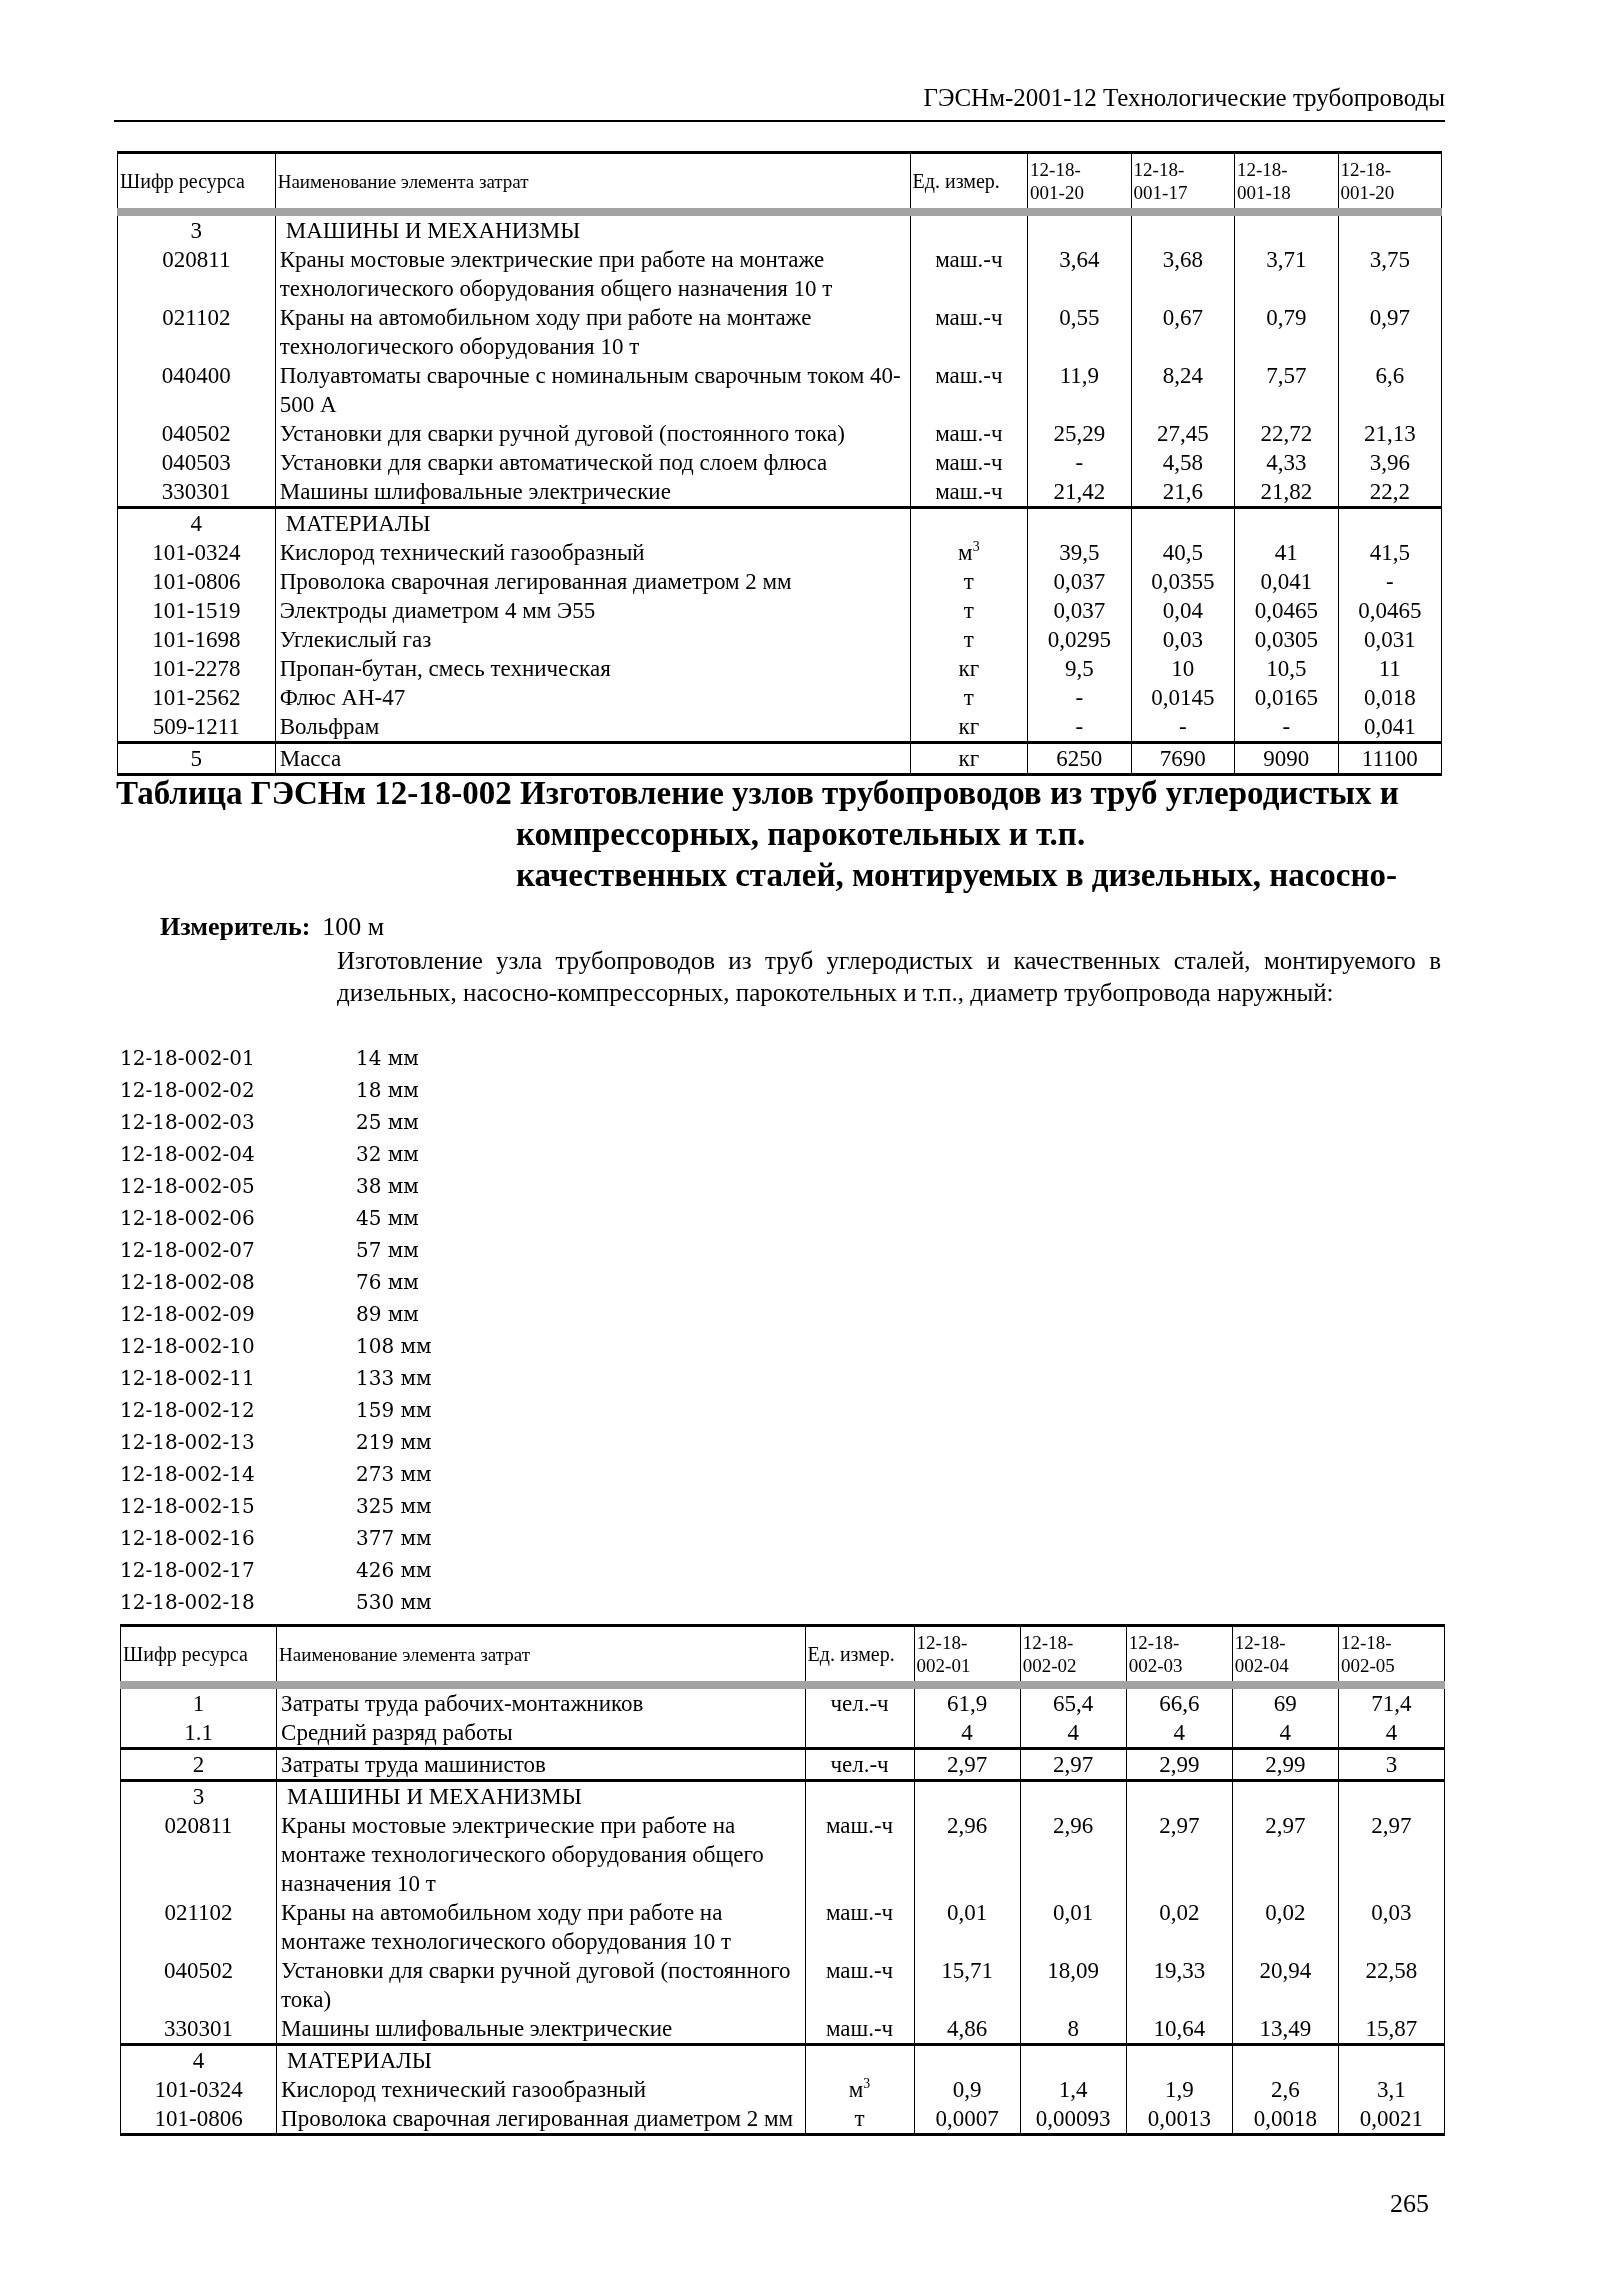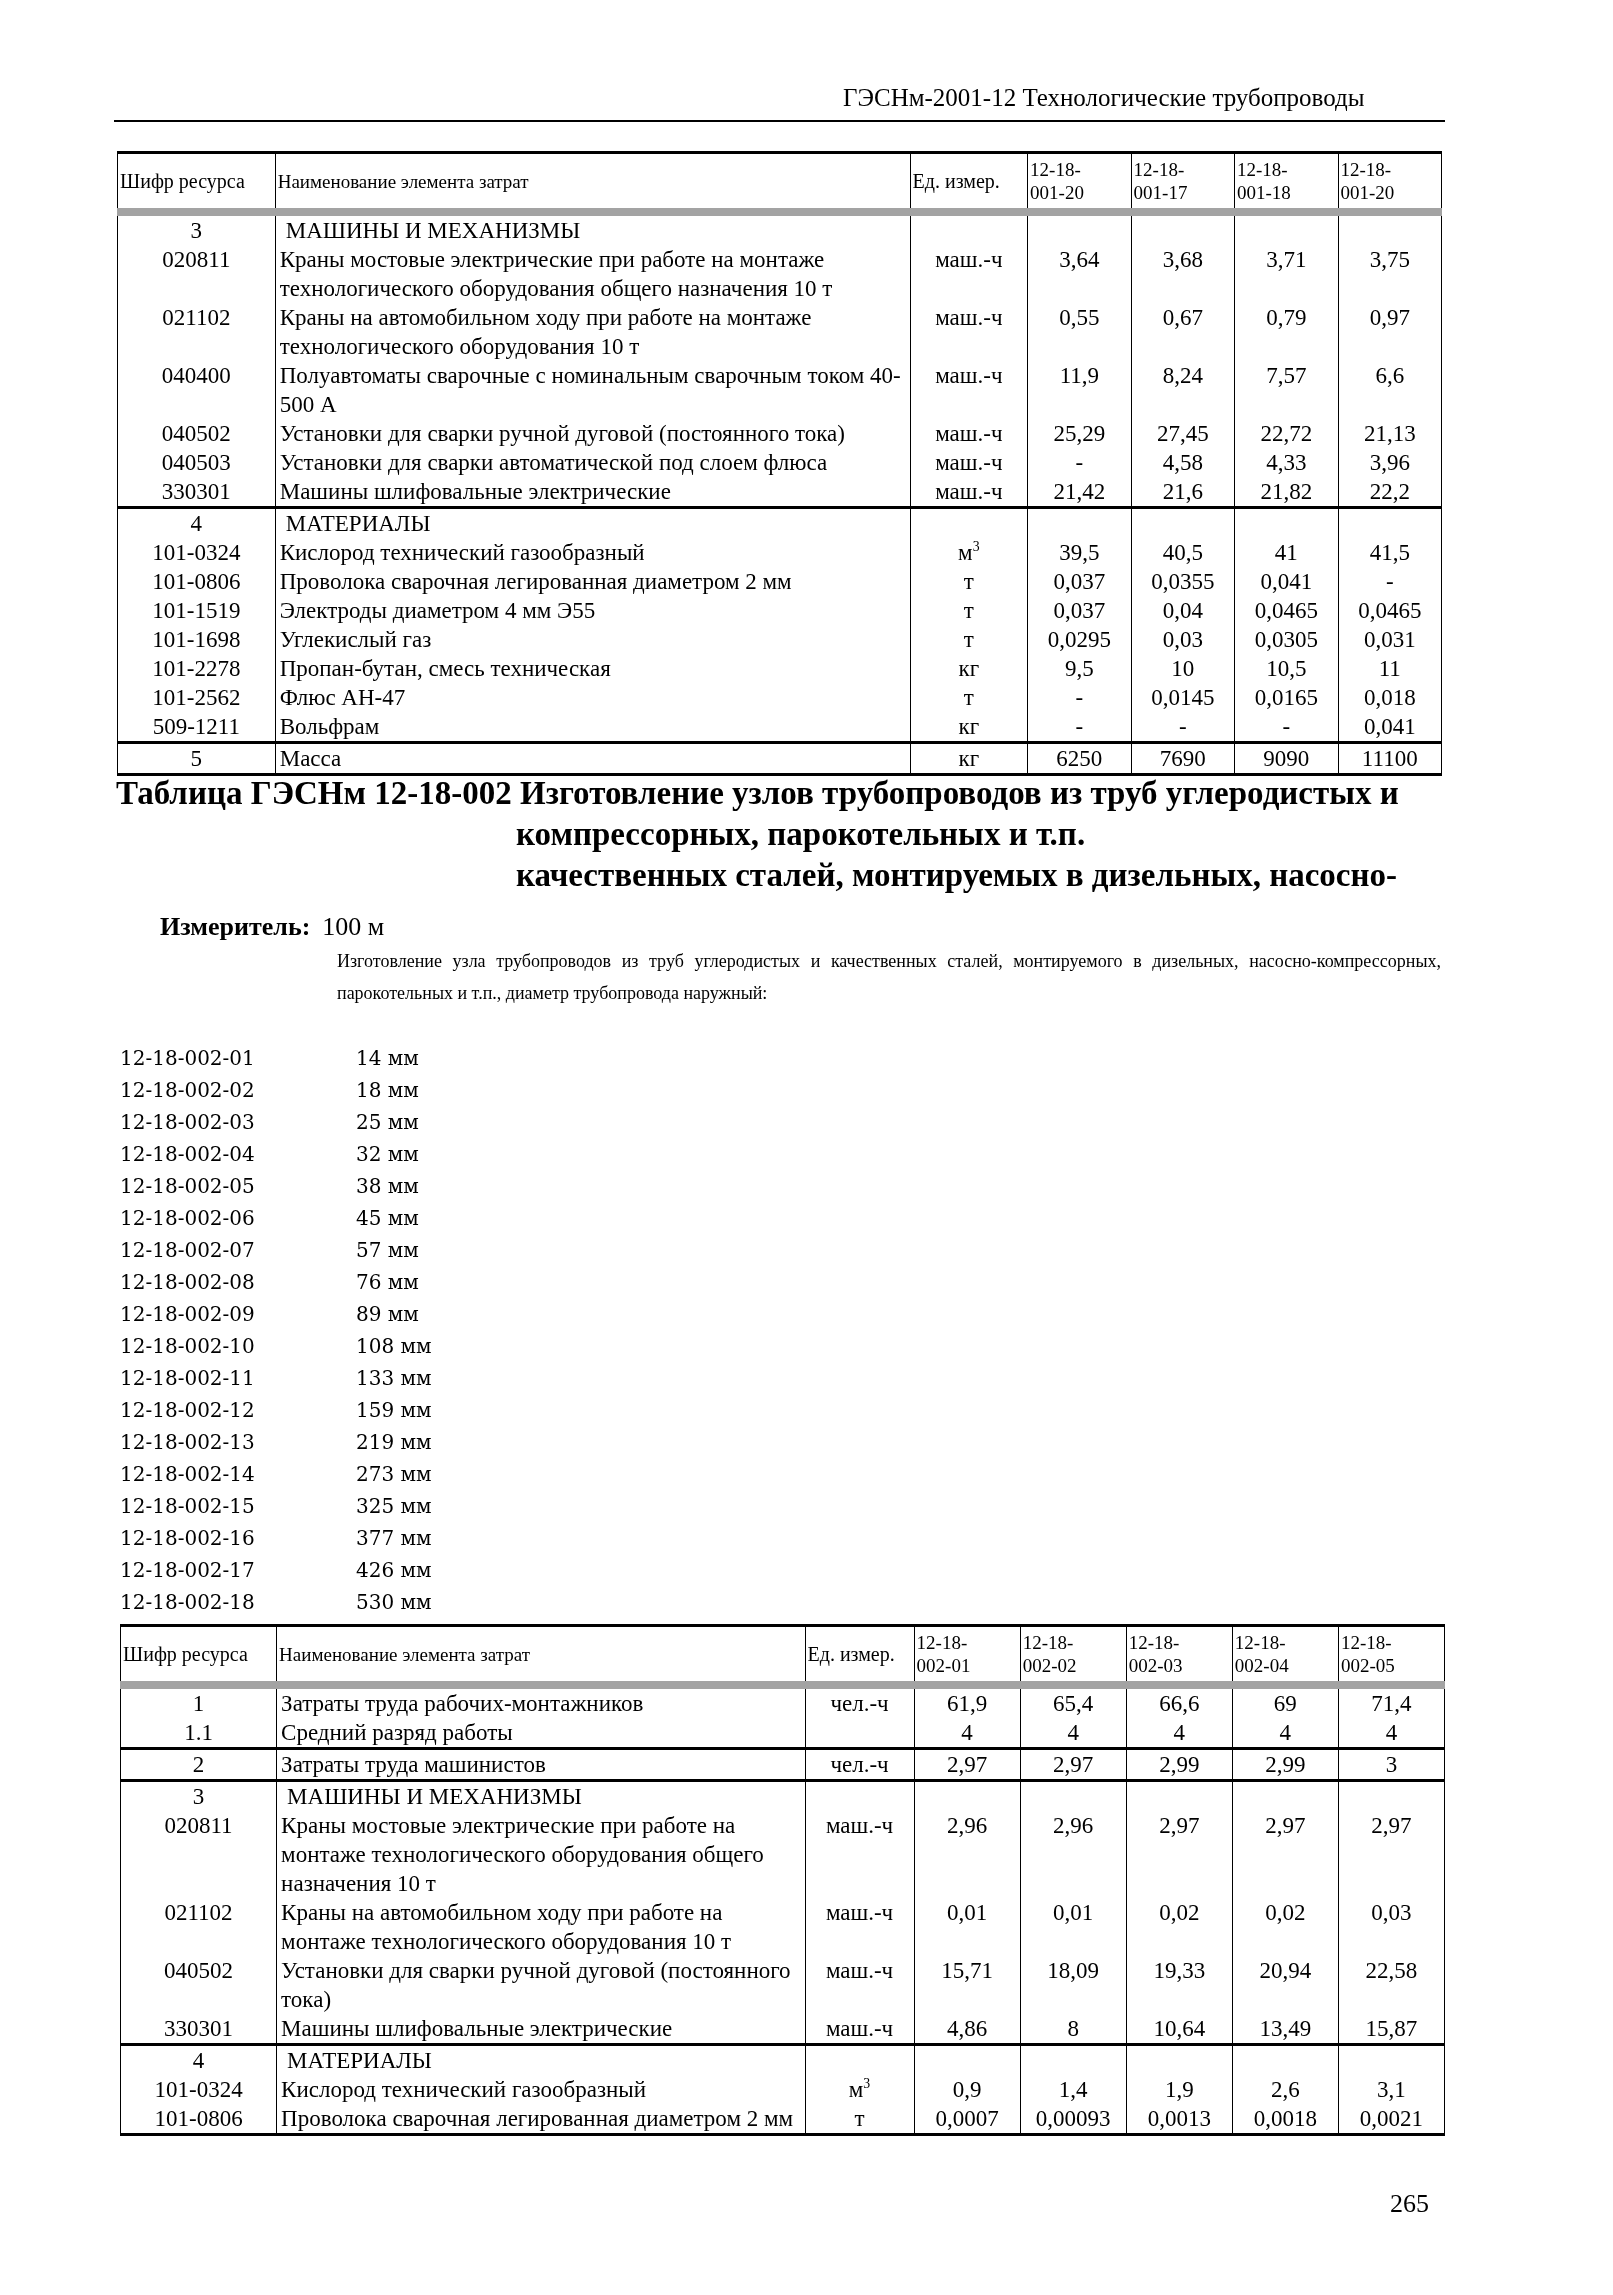--- a/index.html
+++ b/index.html
@@ -1,18 +1,18 @@
 <!DOCTYPE html>
 <html style="font-size:8px"><head>
 <meta charset="utf-8">
 <style>
   html, body { margin:0; padding:0; background:#ffffff; }
   body { width:1614px; height:2295px; position:relative; overflow:hidden;
          font-family:"Liberation Serif", serif; color:#000; }
-  .running-head { position:absolute; left:843px; top:84px; width:602px; text-align:left;
+  .running-head { position:absolute; left:843px; top:84px; width:602px; text-align:right;
          font-size:25px; }
   .head-rule { position:absolute; left:114px; top:120px; width:1331px; height:2px; background:#000; }
   table.norm { position:absolute; border-collapse:collapse; table-layout:fixed; }
   table.norm td, table.norm th { border-left:1.5px solid #000; border-right:1.5px solid #000;
          padding:0 4px; vertical-align:top; font-size:23px; line-height:29px; font-weight:normal; }
   table.norm th { font-size:19px; line-height:23px; vertical-align:middle; text-align:left;
          border-top:3px solid #000; border-bottom:8px solid #a3a3a3; padding:4px 2px; }
   table.norm td.code { text-align:center; }
   table.norm td.num { text-align:center; }
   table.norm td.unit { text-align:center; }
@@ -26,21 +26,21 @@
   .col-v-t2 { width:106px; }
   #t1 { left:117px; top:151px; width:1325px; }
   #t2 { left:120px; top:1624px; width:1325px; }
   .table-title { position:absolute; left:116px; top:773px; width:1345px; font-weight:bold;
          font-size:33px; line-height:41px; }
   .table-title .l1 { display:block; }
   .table-title .l2 { display:block; padding-left:400px; }
   .measure { position:absolute; left:160px; top:912px; font-size:26px; }
   .measure .lbl { font-weight:bold; }
   .measure .val { margin-left:12px; }
-  .desc { position:absolute; left:337px; top:945px; width:1104px; font-size:18px; line-height:32px;
+  .desc { position:absolute; left:337px; top:945px; width:1104px; font-size:25px; line-height:32px;
           text-align:justify; }
   .item-list { position:absolute; left:120px; top:1042px; font-family:"DejaVu Serif", serif; font-size:20px; }
   .item-row { height:32px; line-height:32px; white-space:nowrap; }
   .item-code { display:inline-block; width:236px; }
   .item-dia { display:inline-block; }
   .page-num { position:absolute; left:1390px; top:2189px; font-size:26px; }
   sup { font-size:60%; line-height:0; }
   .hdr-code { font-size:20px !important; }
 </style>
 </head>

